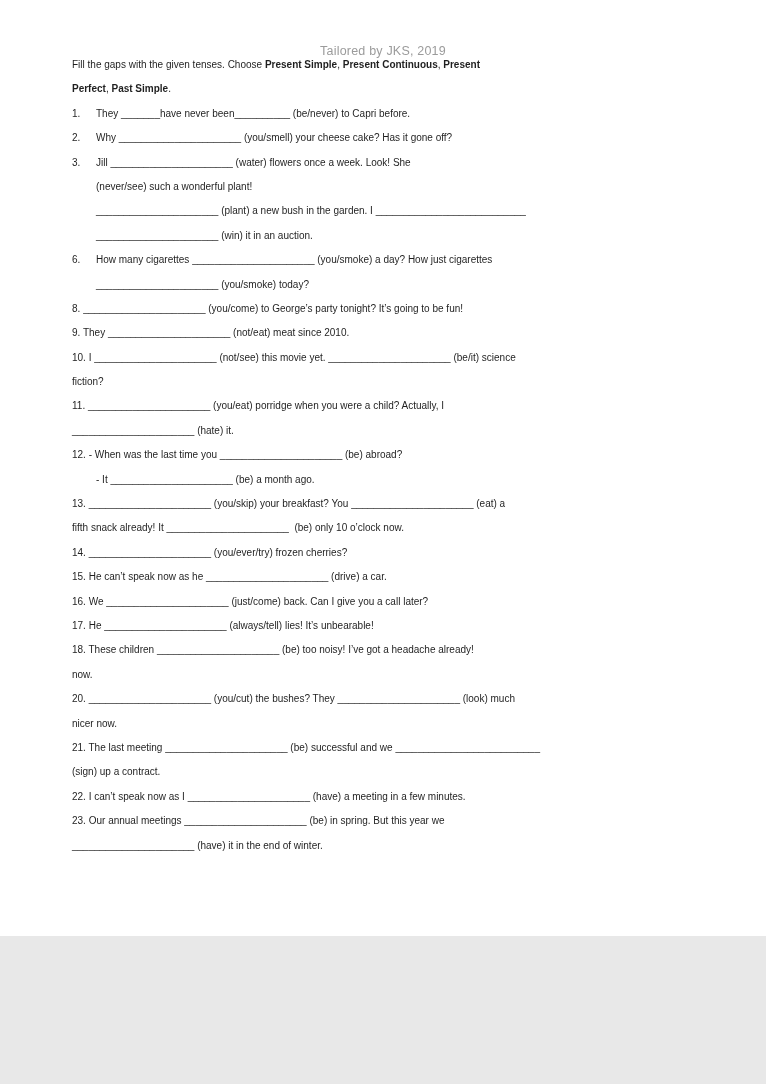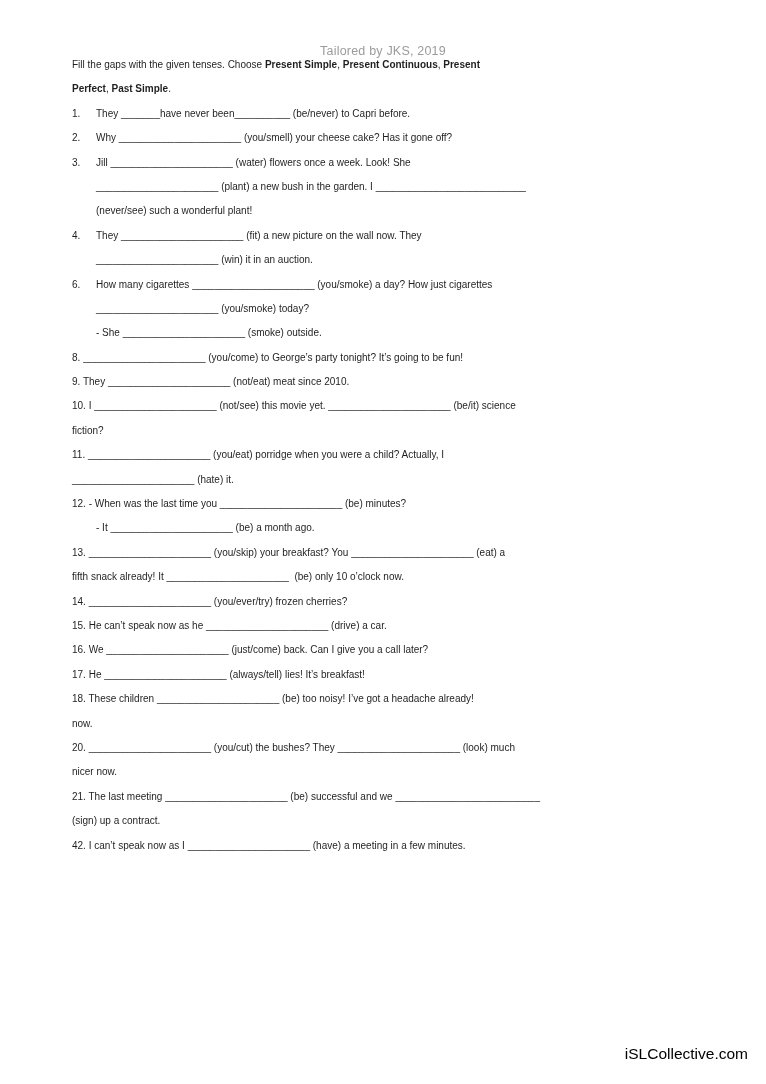--- a/index.html
+++ b/index.html
@@ -1,18 +1,18 @@
 <!DOCTYPE html>
 <html><head>
 <meta charset="utf-8">
 <style>
   html,body { margin:0; padding:0; background:#e8e8e8; }
   .page {
     position:relative;
-    width:766px; height:1084px;
+    width:766px; height:936px;
     background:#ffffff;
     font-family:"Liberation Sans","DejaVu Sans",sans-serif;
     color:#1f1f1f;
     overflow:hidden;
     margin:0 auto;
   }
   .credit {
     position:absolute; top:44px; left:0; right:0;
     text-align:center;
     font-size:12.5px;
@@ -51,81 +51,83 @@
       </div>
     <div id="items">
         <div>
           <div class="line"><span class="num">1.</span><span class="run">They </span><span class="run blank">_______</span><span class="run answer">have never been</span><span class="run blank">__________</span><span class="run"> (be/never) to Capri before.</span></div>
         </div>
         <div>
           <div class="line"><span class="num">2.</span><span class="run">Why </span><span class="run blank">______________________</span><span class="run"> (you/smell) your cheese cake? Has it gone off?</span></div>
         </div>
         <div>
           <div class="line"><span class="num">3.</span><span class="run">Jill </span><span class="run blank">______________________</span><span class="run"> (water) flowers once a week. Look! She</span></div>
+          <div class="line ind"><span class="run">(never/see) such a wonderful plant!</span></div>
           <div class="line ind"><span class="run blank">______________________</span><span class="run"> (plant) a new bush in the garden. I </span><span class="run blank">___________________________</span></div>
-          <div class="line ind"><span class="run">(never/see) such a wonderful plant!</span></div>
         </div>
         <div>
-          <div class="line"><span class="num">4.</span><span class="run">They </span><span class="run blank">______________________</span><span class="run"> (fit) a new picture on the wall now. They</span></div>
           <div class="line ind"><span class="run blank">______________________</span><span class="run"> (win) it in an auction.</span></div>
         </div>
         <div>
           <div class="line"><span class="num">6.</span><span class="run">How many cigarettes </span><span class="run blank">______________________</span><span class="run"> (you/smoke) a day? How just cigarettes</span></div>
           <div class="line ind"><span class="run blank">______________________</span><span class="run"> (you/smoke) today?</span></div>
         </div>
         <div>
-          <div class="line ind"><span class="run">- She </span><span class="run blank">______________________</span><span class="run"> (smoke) outside.</span></div>
         </div>
         <div>
           <div class="line"><span class="run">8. </span><span class="run blank">______________________</span><span class="run"> (you/come) to George’s party tonight? It’s going to be fun!</span></div>
         </div>
         <div>
           <div class="line"><span class="run">9. They </span><span class="run blank">______________________</span><span class="run"> (not/eat) meat since 2010.</span></div>
         </div>
         <div>
           <div class="line"><span class="run">10. I </span><span class="run blank">______________________</span><span class="run"> (not/see) this movie yet. </span><span class="run blank">______________________</span><span class="run"> (be/it) science</span></div>
           <div class="line"><span class="run">fiction?</span></div>
         </div>
         <div>
           <div class="line"><span class="run">11. </span><span class="run blank">______________________</span><span class="run"> (you/eat) porridge when you were a child? Actually, I</span></div>
           <div class="line"><span class="run blank">______________________</span><span class="run"> (hate) it.</span></div>
         </div>
         <div>
-          <div class="line"><span class="run">12. - When was the last time you </span><span class="run blank">______________________</span><span class="run"> (be) minutes?</span></div>
+          <div class="line"><span class="run">12. - When was the last time you </span><span class="run blank">______________________</span><span class="run"> (be) abroad?</span></div>
           <div class="line ind"><span class="run">- It </span><span class="run blank">______________________</span><span class="run"> (be) a month ago.</span></div>
         </div>
         <div>
           <div class="line"><span class="run">13. </span><span class="run blank">______________________</span><span class="run"> (you/skip) your breakfast? You </span><span class="run blank">______________________</span><span class="run"> (eat) a</span></div>
           <div class="line"><span class="run">fifth snack already! It </span><span class="run blank">______________________</span><span class="run">  (be) only 10 o’clock now.</span></div>
         </div>
         <div>
           <div class="line"><span class="run">14. </span><span class="run blank">______________________</span><span class="run"> (you/ever/try) frozen cherries?</span></div>
         </div>
         <div>
           <div class="line"><span class="run">15. He can’t speak now as he </span><span class="run blank">______________________</span><span class="run"> (drive) a car.</span></div>
         </div>
         <div>
           <div class="line"><span class="run">16. We </span><span class="run blank">______________________</span><span class="run"> (just/come) back. Can I give you a call later?</span></div>
         </div>
         <div>
-          <div class="line"><span class="run">17. He </span><span class="run blank">______________________</span><span class="run"> (always/tell) lies! It’s breakfast!</span></div>
+          <div class="line"><span class="run">17. He </span><span class="run blank">______________________</span><span class="run"> (always/tell) lies! It’s unbearable!</span></div>
         </div>
         <div>
           <div class="line"><span class="run">18. These children </span><span class="run blank">______________________</span><span class="run"> (be) too noisy! I’ve got a headache already!</span></div>
         </div>
         <div>
           <div class="line"><span class="run">now.</span></div>
         </div>
         <div>
           <div class="line"><span class="run">20. </span><span class="run blank">______________________</span><span class="run"> (you/cut) the bushes? They </span><span class="run blank">______________________</span><span class="run"> (look) much</span></div>
           <div class="line"><span class="run">nicer now.</span></div>
         </div>
         <div>
           <div class="line"><span class="run">21. The last meeting </span><span class="run blank">______________________</span><span class="run"> (be) successful and we </span><span class="run blank">__________________________</span></div>
           <div class="line"><span class="run">(sign) up a contract.</span></div>
         </div>
         <div>
-          <div class="line"><span class="run">42. I can’t speak now as I </span><span class="run blank">______________________</span><span class="run"> (have) a meeting in a few minutes.</span></div>
+          <div class="line"><span class="run">22. I can’t speak now as I </span><span class="run blank">______________________</span><span class="run"> (have) a meeting in a few minutes.</span></div>
+        </div>
+        <div>
+          <div class="line"><span class="run">23. Our annual meetings </span><span class="run blank">______________________</span><span class="run"> (be) in spring. But this year we</span></div>
+          <div class="line"><span class="run blank">______________________</span><span class="run"> (have) it in the end of winter.</span></div>
         </div>
       </div>
   </div>
   <div class="brand" style="color: #000000;">iSLCollective.com</div>
 </div>
 
 </body></html>

